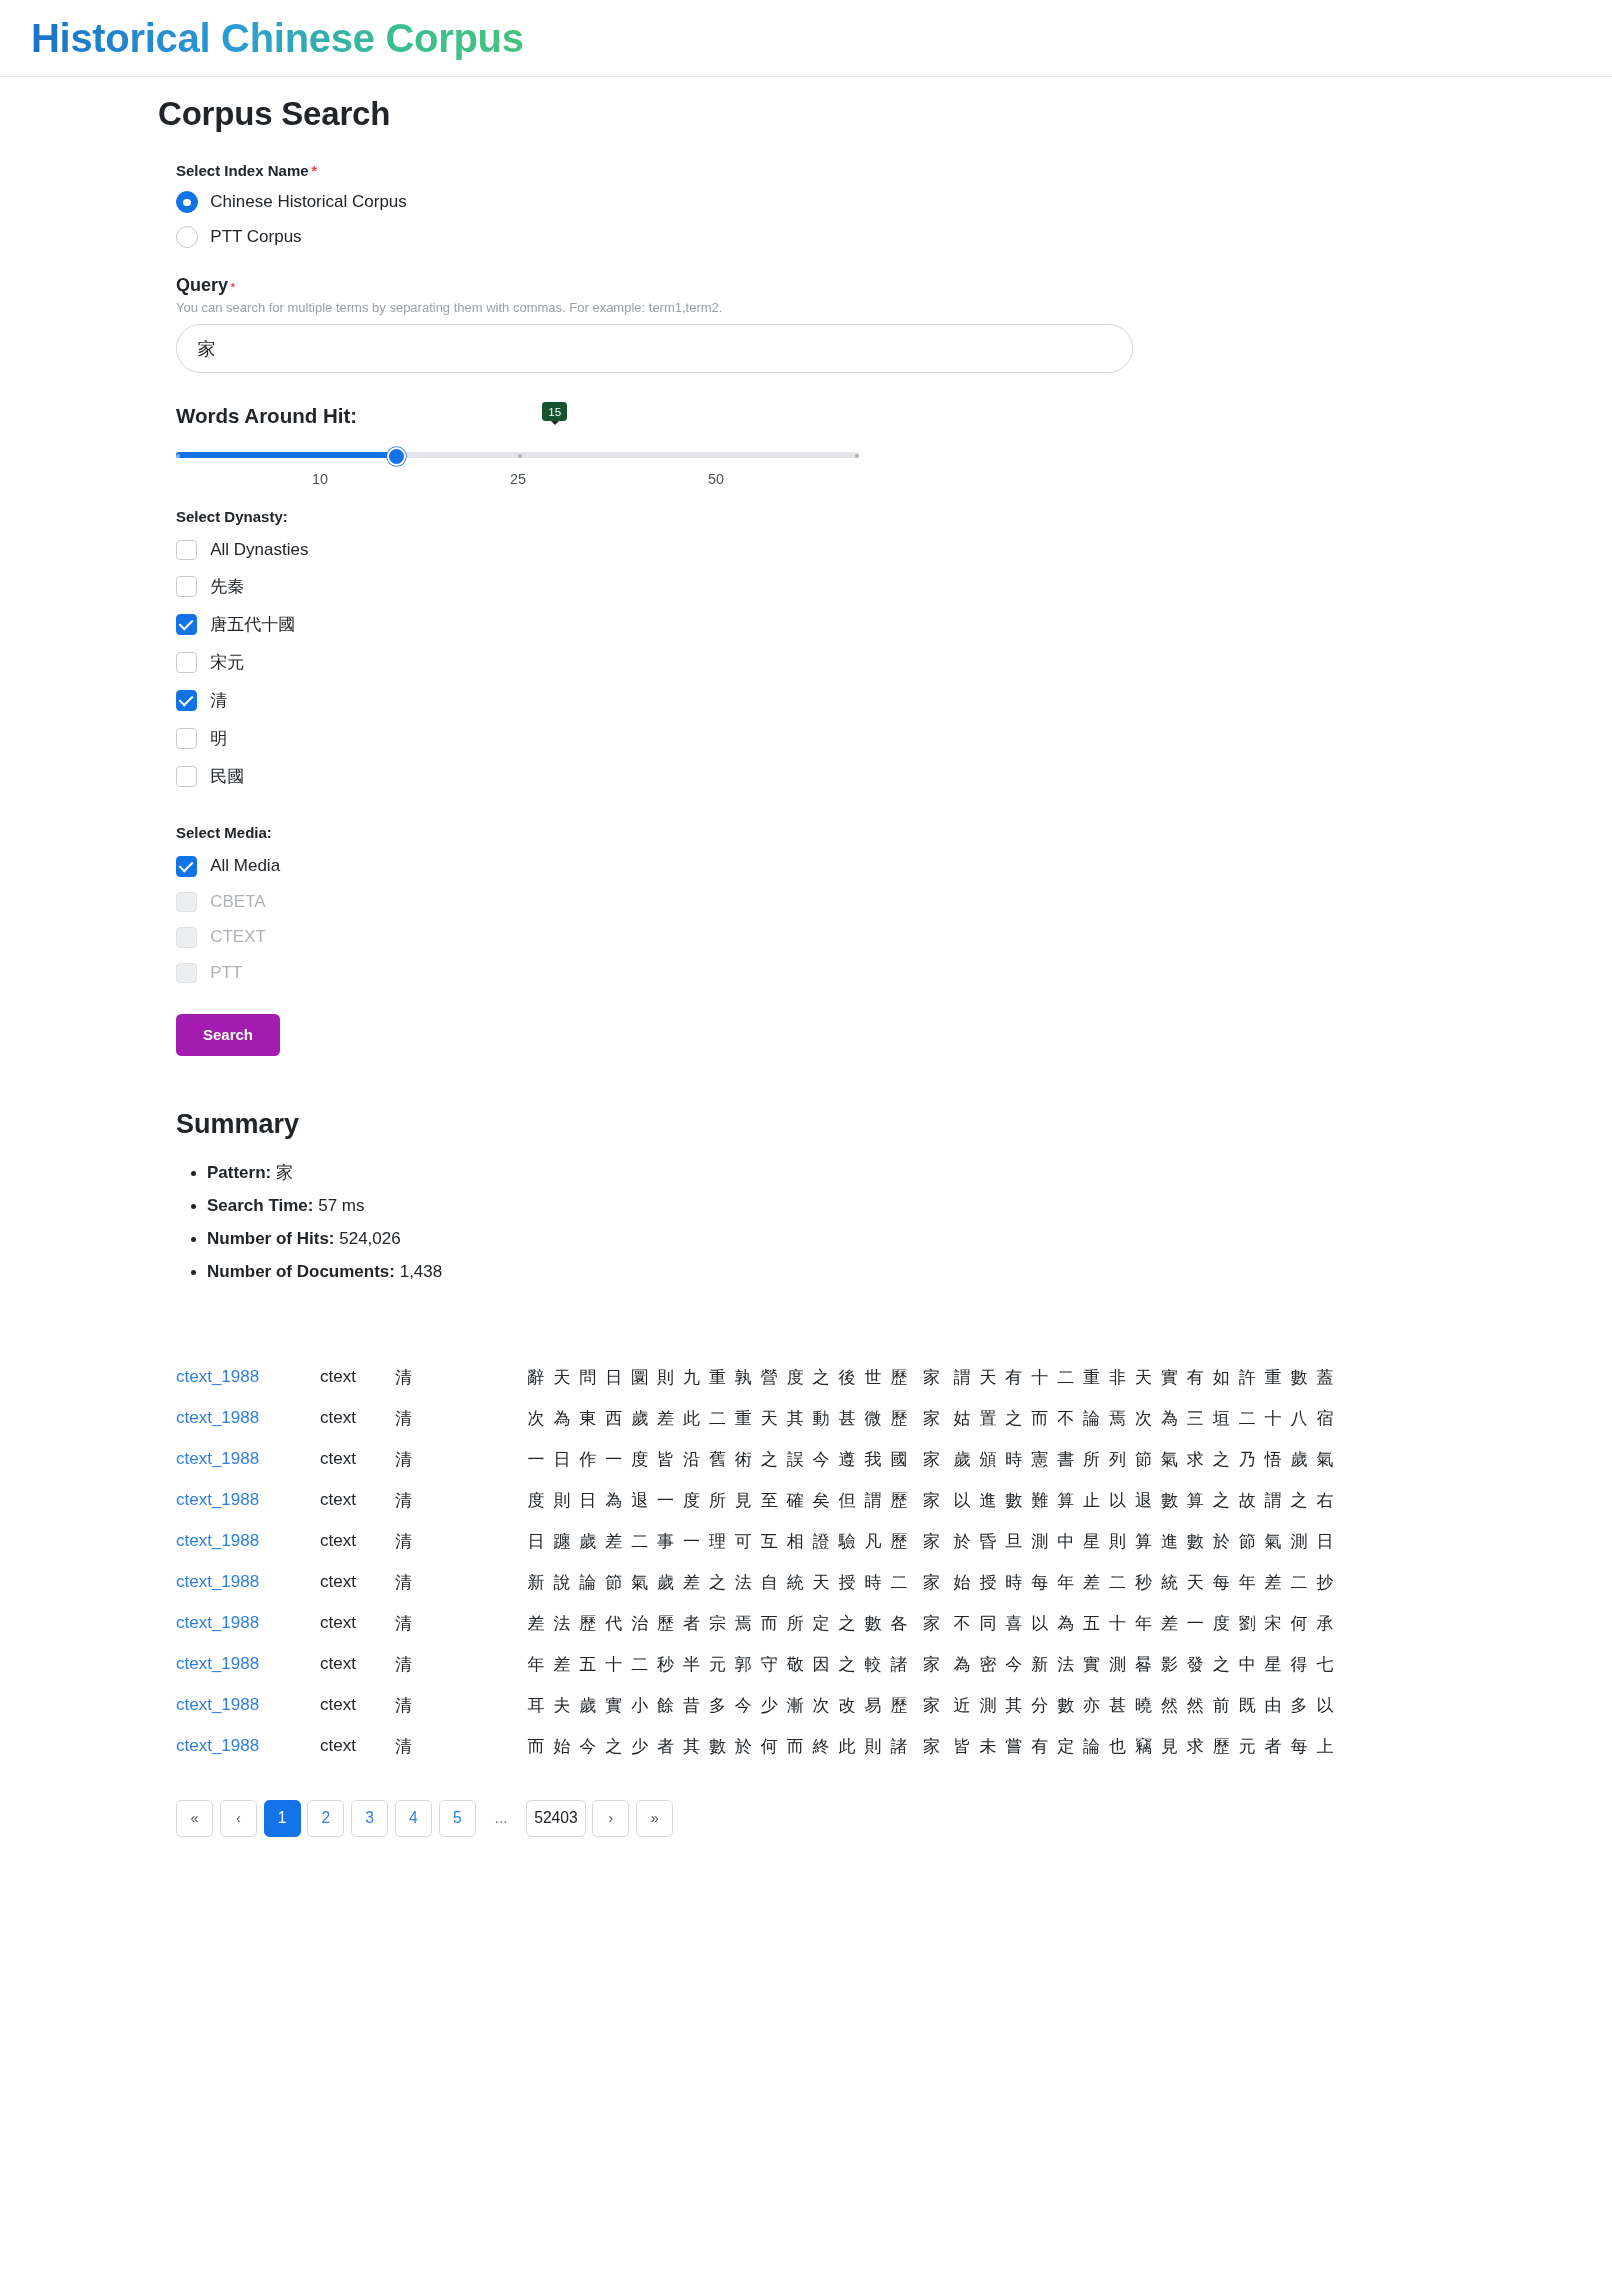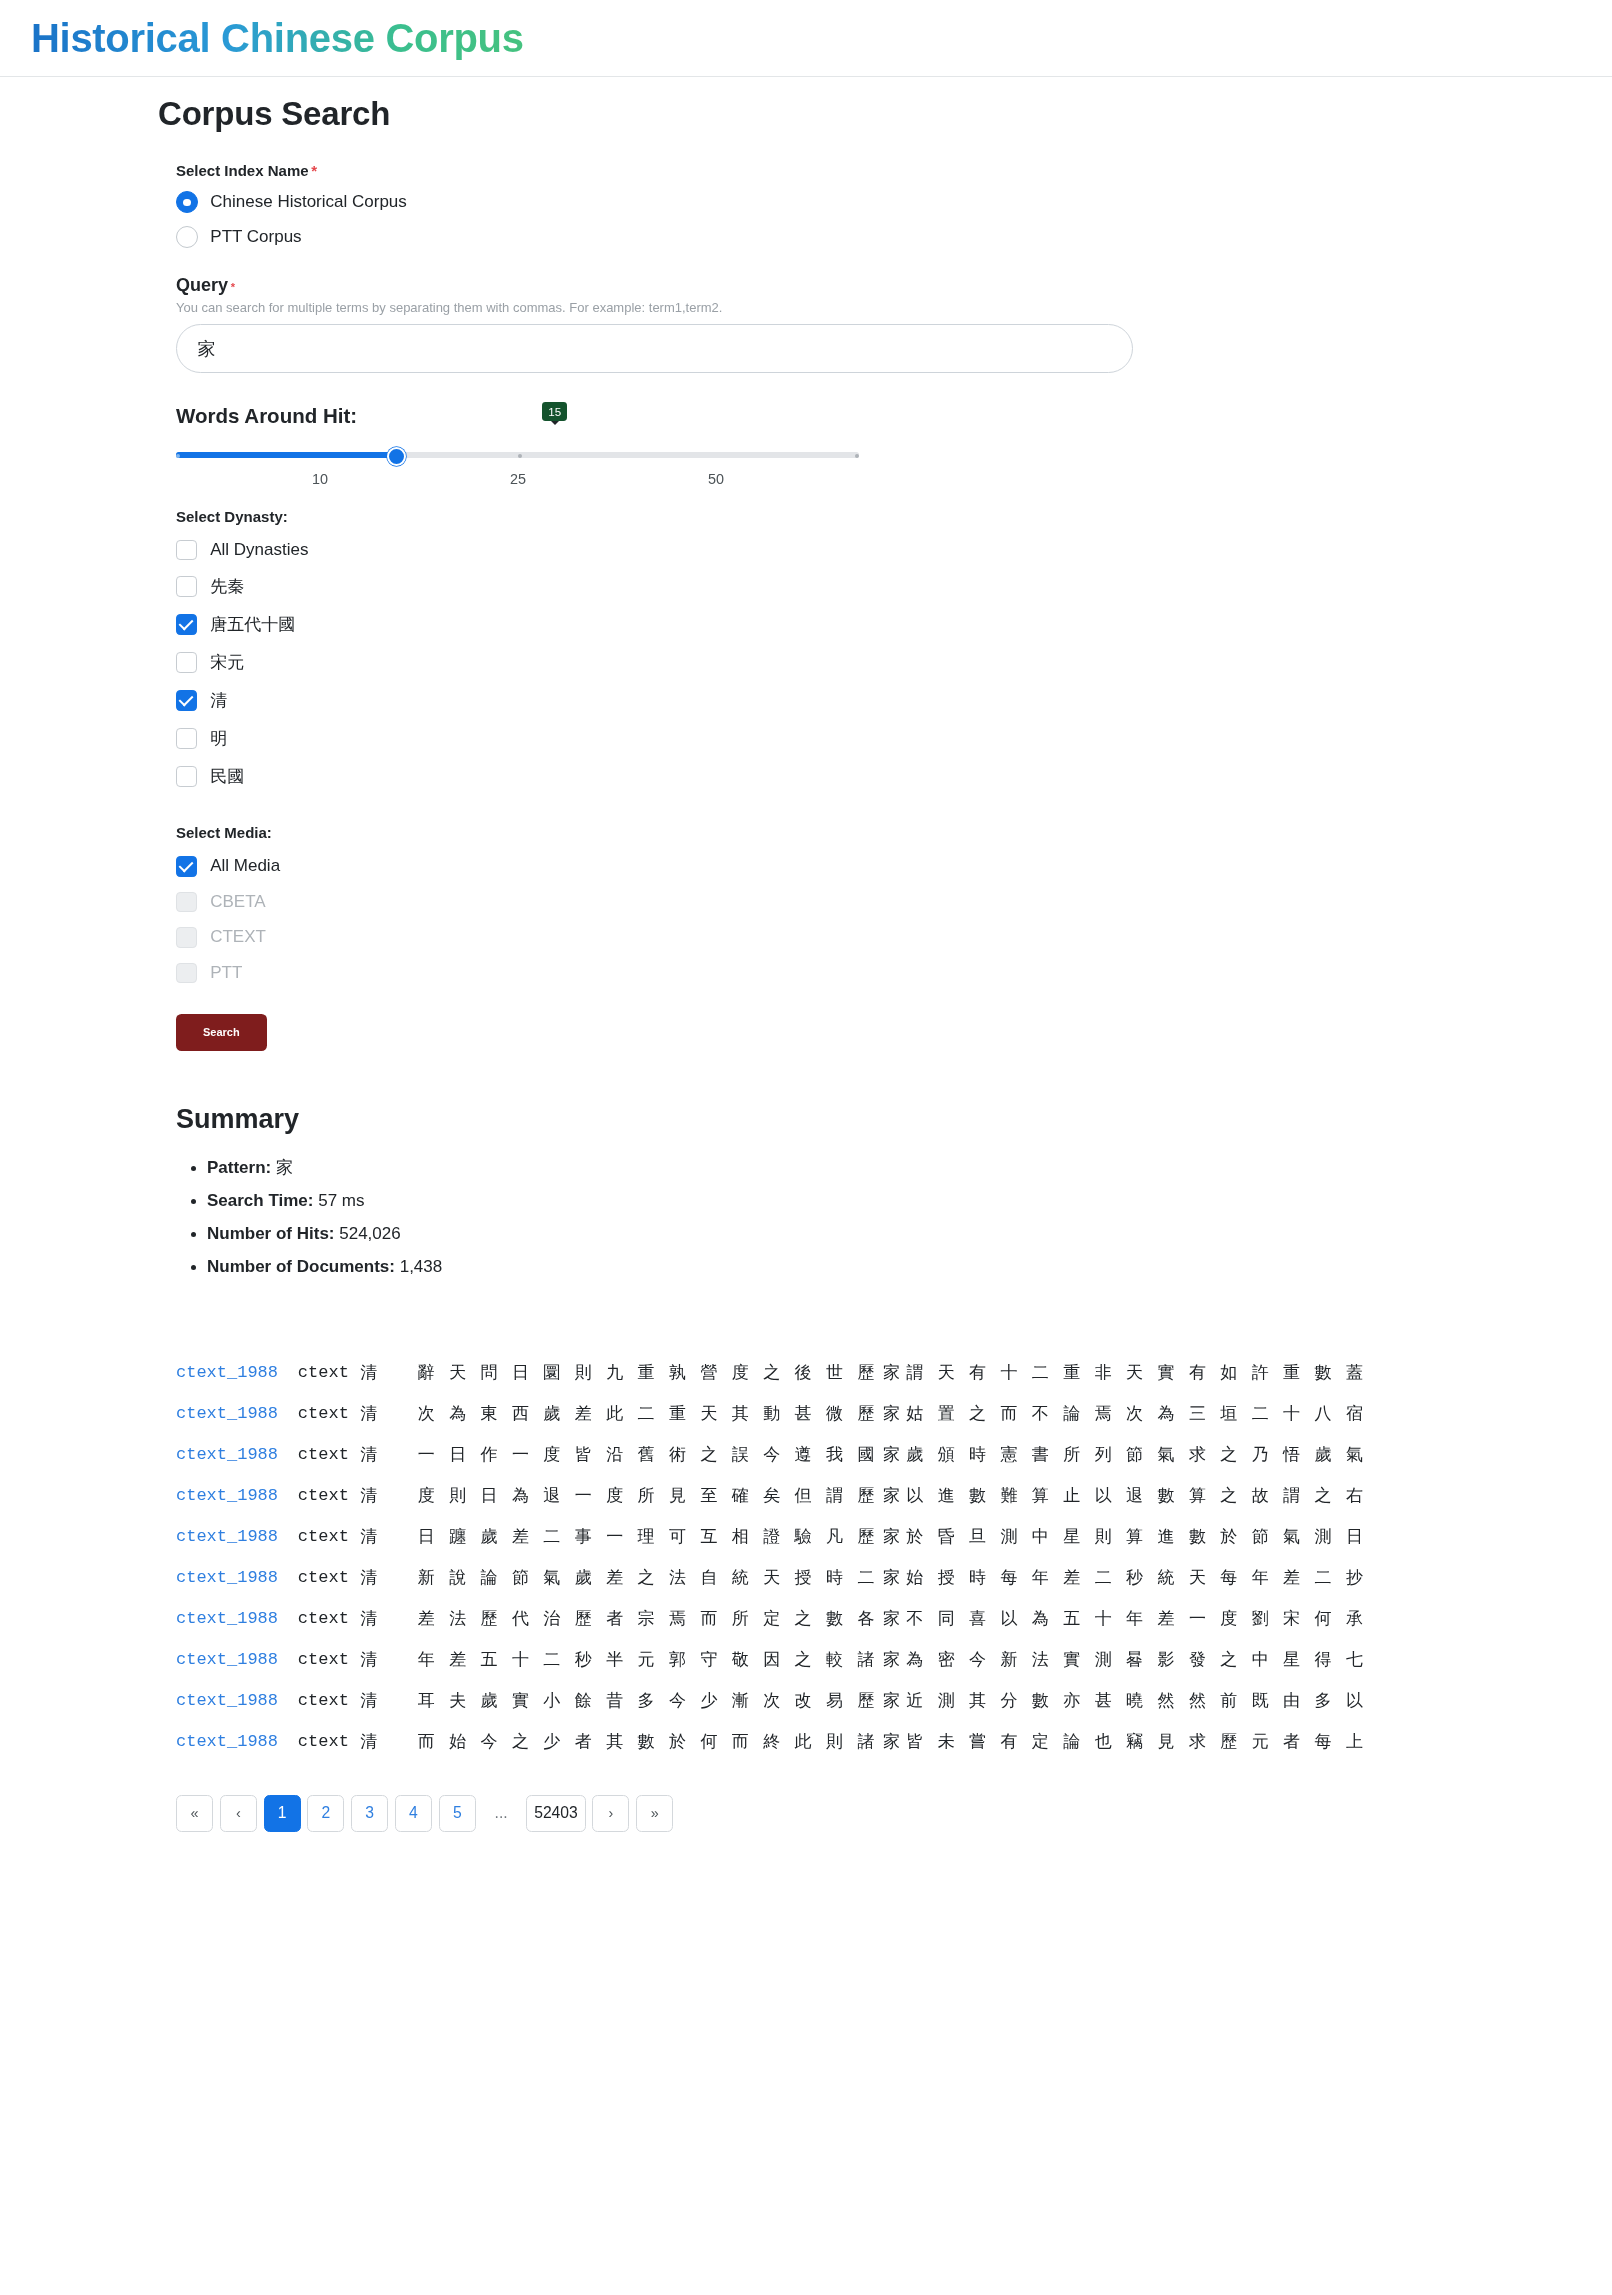--- a/index.html
+++ b/index.html
@@ -220,25 +220,25 @@
     background: #eceef0;
     border-color: #dfe2e5;
   }
   .check-label {
     font-size: 17px;
     margin-left: 13.7px;
   }
   .check-label.disabled { color: #aeb3b8; }
   .search-btn {
     margin-top: 31px;
-    background: #7f1d1d;
+    background: #a21caf;
     color: #fff;
     border: none;
     border-radius: 5.5px;
-    font-size: 11px;
+    font-size: 15px;
     font-weight: bold;
     padding: 12.3px 27px;
     font-family: "Liberation Sans", sans-serif;
     cursor: pointer;
   }
   h2.summary-title {
     font-size: 27px;
     font-weight: bold;
     margin-top: 53px;
     margin-bottom: 0;
@@ -254,21 +254,20 @@
   table.results {
     margin-top: 68px;
     border-collapse: collapse;
     width: 1189px;
   }
   table.results td {
     padding: 9px 0;
     font-size: 17px;
     vertical-align: middle;
     white-space: nowrap;
-    font-family: Liberation Mono, monospace;
   }
   td.doc-id {
     color: #2f7fe0;
     padding-left: 12.3px;
     width: 144px;
   }
   td.source { width: 75px; color: #212529; }
   td.dynasty { width: 103px; }
   td.left-ctx { text-align: right; padding-right: 31px; letter-spacing: 2.1px; }
   td.kw { width: 44px; text-align: center; }

